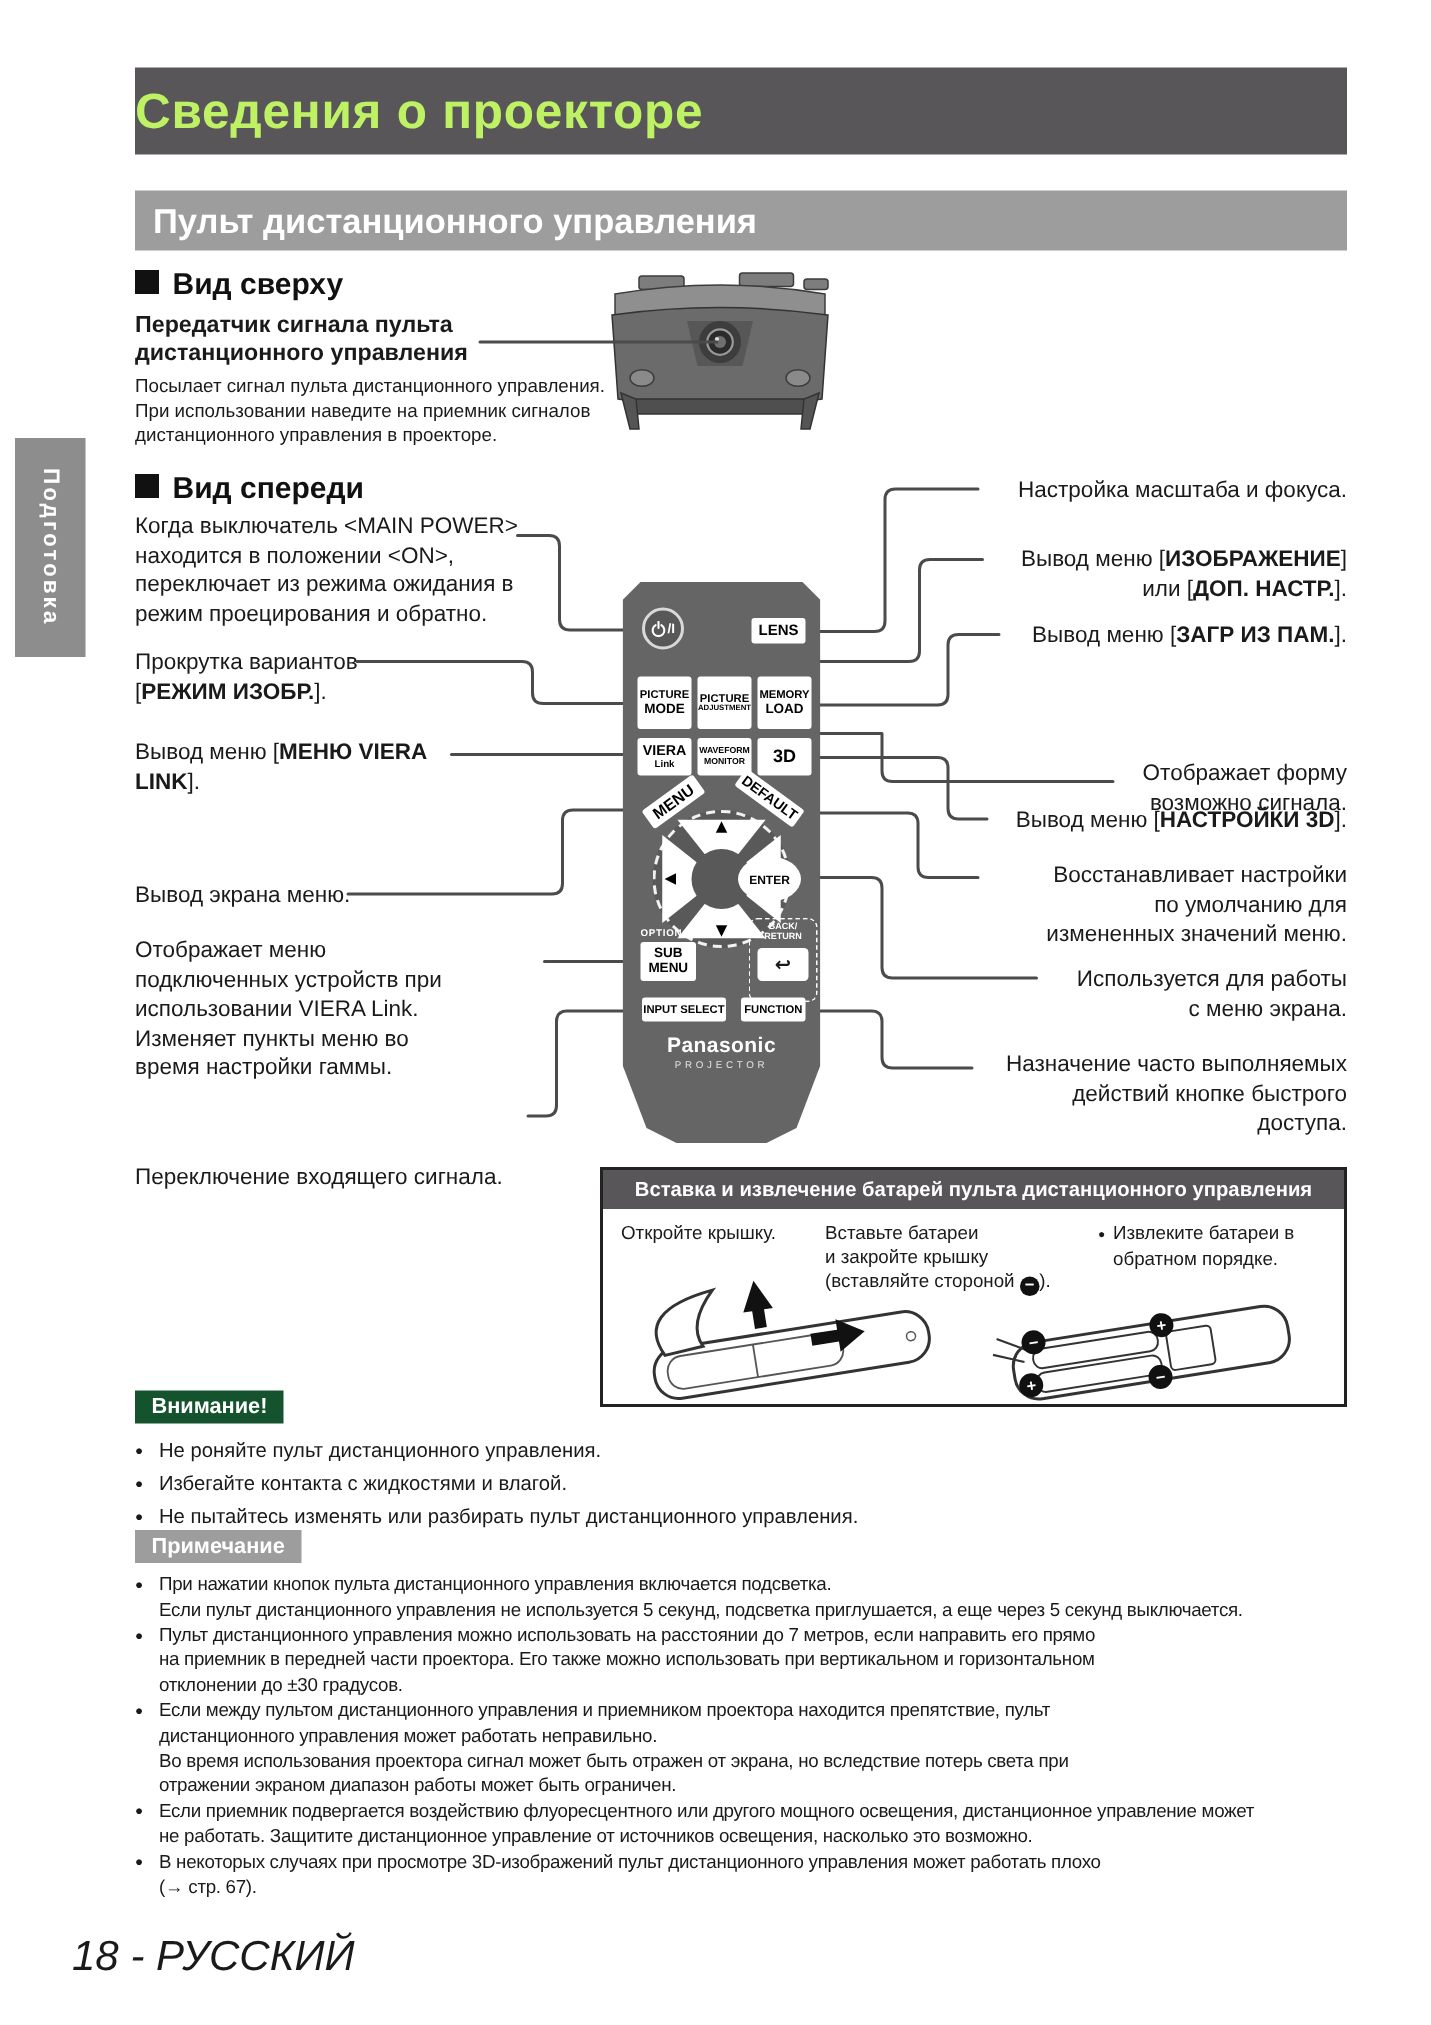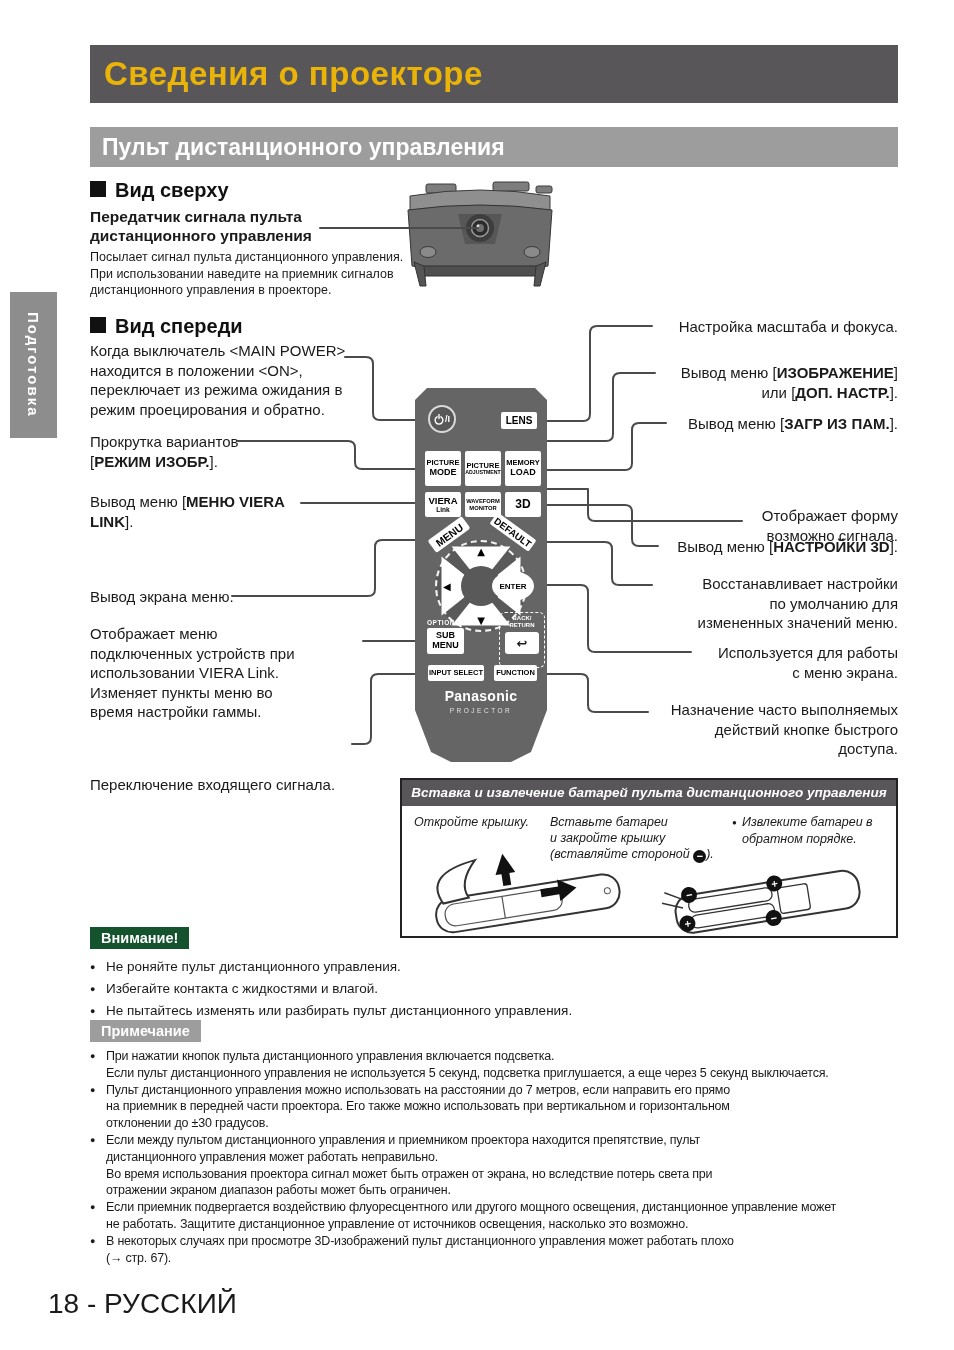--- a/index.html
+++ b/index.html
@@ -1,22 +1,22 @@
 <!DOCTYPE html>
 <html><head>
 <meta charset="utf-8">
 <style>
   * { margin:0; padding:0; box-sizing:border-box; }
   html,body { background:#fff; }
   body { font-family:"Liberation Sans","DejaVu Sans",sans-serif; color:#1a1a1a; }
   .page { position:relative; width:954px; height:1350px; background:#fff; overflow:hidden; }
 
   .title-bar { position:absolute; left:90px; top:45px; width:808px; height:58px;
-    background:#585658; color:#eab308; font-size:33px; font-weight:bold;
-    line-height:58px; padding-left:14px; letter-spacing:.5px; }
+    background:#585658; color:#bef264; font-size:33px; font-weight:bold;
+    line-height:58px; letter-spacing:.5px; }
   .section-bar { position:absolute; left:90px; top:127px; width:808px; height:40px;
     background:#9d9d9d; color:#fff; font-size:23px; font-weight:bold;
     line-height:40px; padding-left:12px; }
   .side-tab { position:absolute; left:10px; top:292px; width:47px; height:146px;
     background:#8d8d8d; color:#fff; writing-mode:vertical-rl;
     font-size:15px; font-weight:bold; letter-spacing:2px;
     display:flex; align-items:center; justify-content:center; }
 
   .h2 { position:absolute; font-size:20px; font-weight:bold; color:#111; }
   .h2 .sq { display:inline-block; width:16px; height:16px; background:#111; margin-right:9px; }
@@ -56,38 +56,38 @@
   .br-lbl { color:#fff; font-size:6px; font-weight:bold; line-height:7px; text-align:center; margin-top:2px; }
   .br-btn { width:34px; height:22px; background:#fff; border-radius:3px; margin:3px auto 0;
     display:flex; align-items:center; justify-content:center; font-size:13px; font-weight:bold;
     font-family:"DejaVu Sans",sans-serif; }
   .brand { position:absolute; left:0; top:300px; width:100%; text-align:center; color:#fff;
     font-size:14px; font-weight:bold; letter-spacing:.3px; }
   .brand-sub { position:absolute; left:0; top:319px; width:100%; text-align:center; color:#e2e2e2;
     font-size:6.5px; letter-spacing:2.5px; }
 
   
-  .bat-box { position:absolute; left:400px; top:778px; width:498px; height:160px; border:2px solid #222; background:#fff;font-style:italic; }
+  .bat-box { position:absolute; left:400px; top:778px; width:498px; height:160px; border:2px solid #222; background:#fff; }
   .bat-title { height:26px; background:#585658; color:#fff; font-size:13.5px; font-weight:bold;
     text-align:center; line-height:26px; }
   .bat-step { position:absolute; font-size:12.5px; line-height:16px; }
   .minus-badge { display:inline-block; width:13px; height:13px; border-radius:50%; background:#111; color:#fff;
     font-size:11px; line-height:13px; text-align:center; vertical-align:-2px; font-weight:bold; }
 
   
   .badge-dark, .badge-gray { position:absolute; color:#fff; font-weight:bold; font-size:14.5px; padding:3px 11px; }
   .badge-dark { background:#14532d; }
   .badge-gray { background:#9d9d9d; }
   .att-list { position:absolute; left:90px; top:956px; font-size:13.5px; line-height:21px; }
   .note-list { position:absolute; left:90px; top:1048px; font-size:12.5px; line-height:16.8px; letter-spacing:-.2px; width:812px; }
   .note-item, .att-item { padding-left:16px; text-indent:-16px; white-space:nowrap; }
   .note-item .cont { text-indent:0; }
   .blt { display:inline-block; width:16px; text-indent:0; font-size:9px; vertical-align:1px; }
 
-  .footer { position:absolute; left:48px; top:1288px; font-size:28px; color:#1a1a1a; }
+  .footer { position:absolute; left:48px; top:1288px; font-size:28px; font-style:italic; color:#1a1a1a; }
 </style>
 </head>
 <body>
 
 <div class="page">
 
   <div class="title-bar">Сведения о проекторе</div>
   <div class="section-bar">Пульт дистанционного управления</div>
   <div class="side-tab">Подготовка</div>
 

